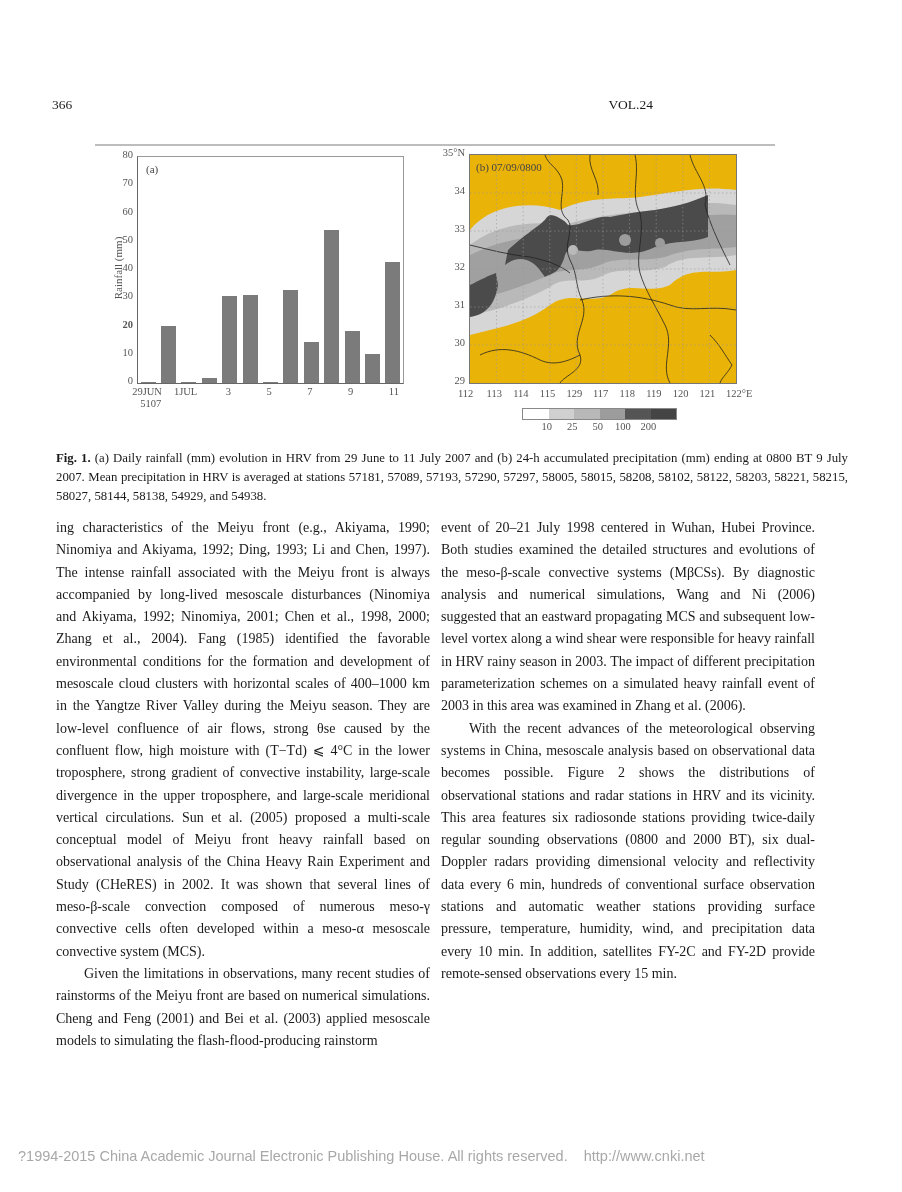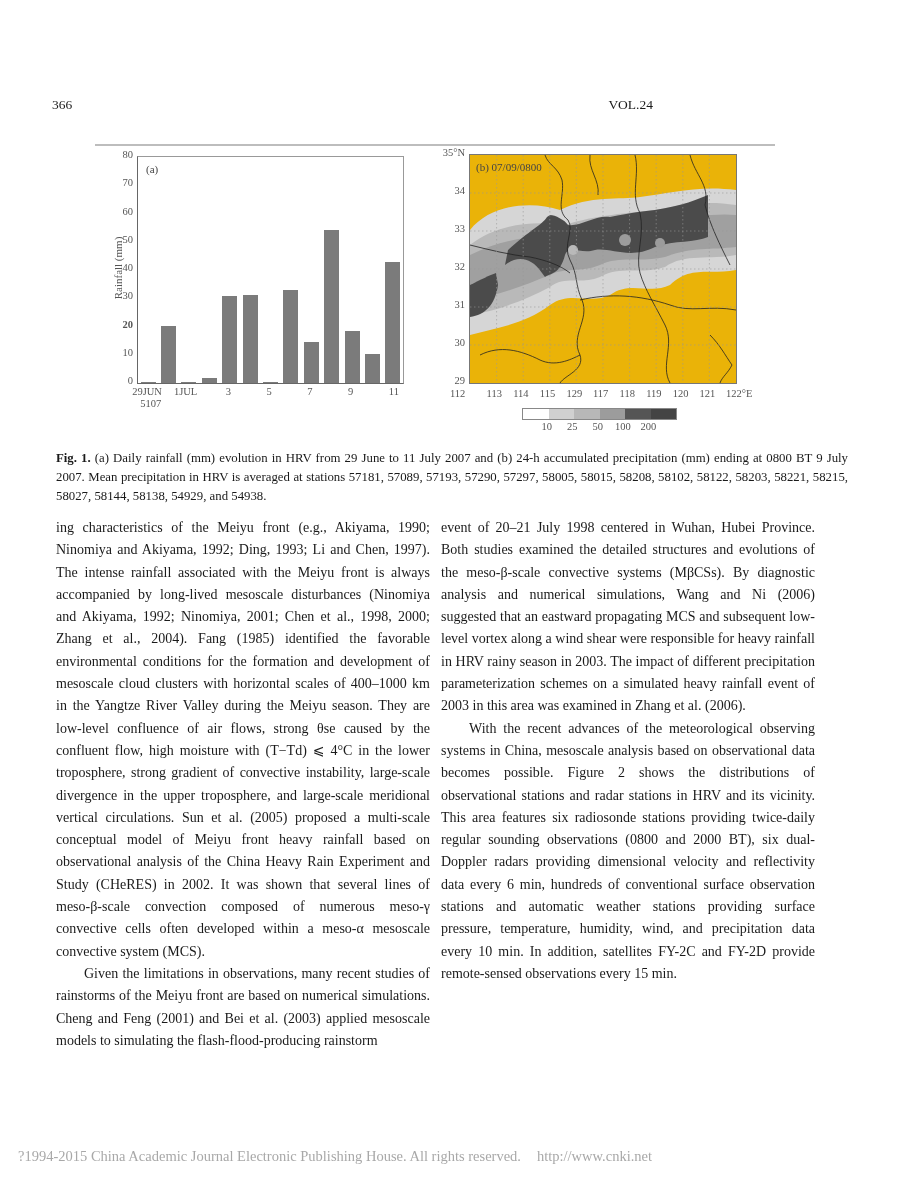--- a/index.html
+++ b/index.html
@@ -45,21 +45,21 @@
              font-family: "Liberation Serif", serif; color: #1a1a1a; text-align: justify; }
   .caption b { font-weight: bold; }
 
   .col { position: absolute; top: 517px; width: 374px; font-size: 14px; line-height: 22.3px;
          font-family: "Liberation Serif", serif; text-align: justify; color: #1a1a1a; }
   .col.left { left: 56px; }
   .col.right { left: 441px; }
   .col p { margin: 0; }
   .col p.indent { text-indent: 28px; }
 
-  .footer { position: absolute; top: 1148px; left: 18px; font-family: Liberation Serif, serif;
+  .footer { position: absolute; top: 1148px; left: 18px; font-family: Liberation Sans, sans-serif;
             font-size: 14.5px; color: #a8a8a8; white-space: nowrap; }
   .footer .url { margin-left: 16px; }
 </style>
 </head>
 <body>
 
 <div class="running-head">
   <span class="pg">366</span>
   <span class="vol">VOL.24</span>
 </div>
@@ -153,21 +153,21 @@
           <line x1="0" y1="38" x2="266" y2="38"></line>
             <line x1="0" y1="76" x2="266" y2="76"></line>
           <line x1="0" y1="114" x2="266" y2="114"></line>
             <line x1="0" y1="152" x2="266" y2="152"></line>
           <line x1="0" y1="190" x2="266" y2="190"></line>
         </g>
       </svg>
       <span class="panel-label">(b) 07/09/0800</span>
     </div>
     <div id="lonlabs">
-        <span class="lonlab" style="left: 25px;">112</span>
+        <span class="lonlab" style="left: 33px;">112</span>
         <span class="lonlab" style="left: 61.6px;">113</span>
         <span class="lonlab" style="left: 88.2px;">114</span>
         <span class="lonlab" style="left: 114.8px;">115</span>
         <span class="lonlab" style="left: 141.4px;">129</span>
         <span class="lonlab" style="left: 168px;">117</span>
         <span class="lonlab" style="left: 194.6px;">118</span>
         <span class="lonlab" style="left: 221.2px;">119</span>
         <span class="lonlab" style="left: 247.8px;">120</span>
         <span class="lonlab" style="left: 274.4px;">121</span>
         <span class="lonlab" style="left: 301px;">122°E</span>

